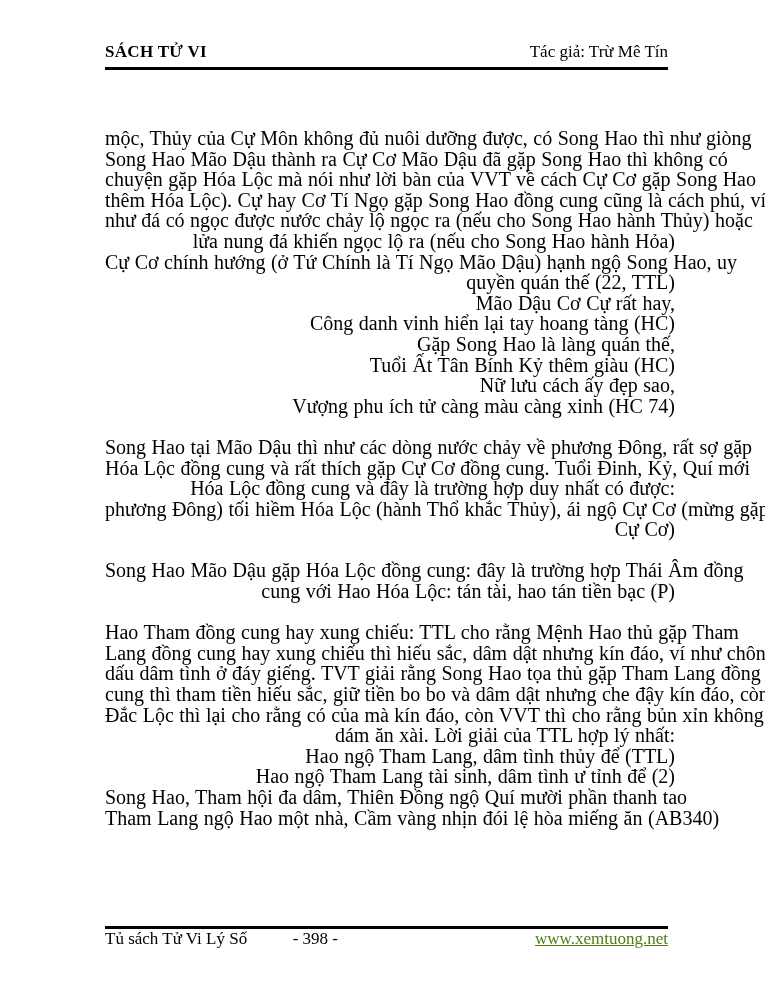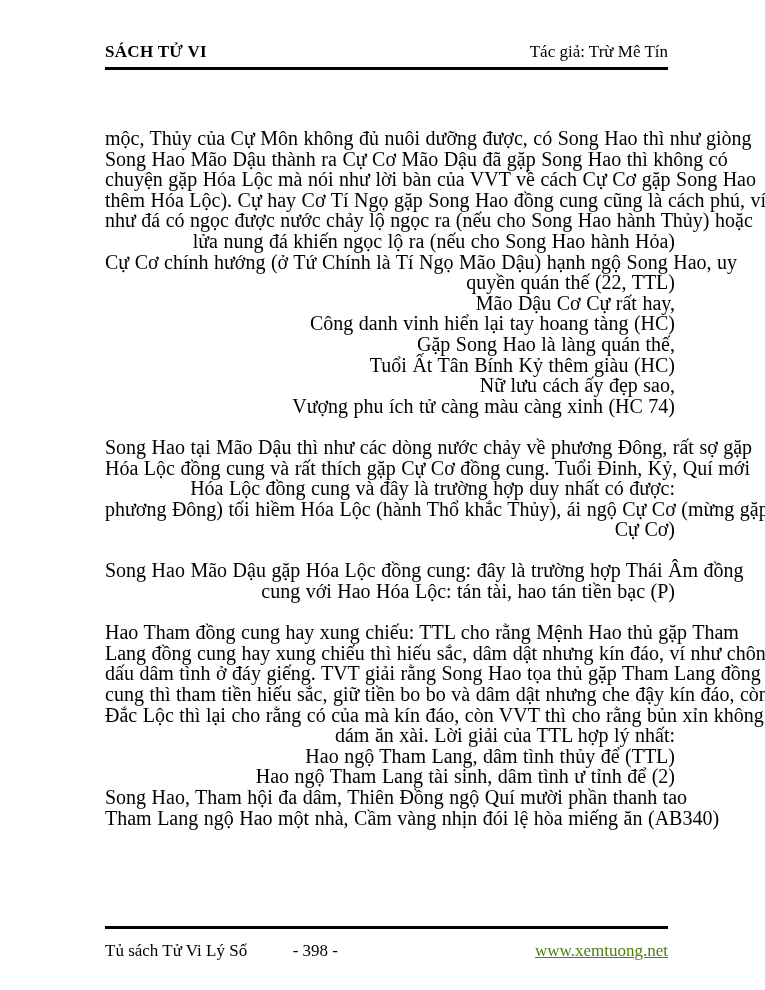--- a/index.html
+++ b/index.html
@@ -50,21 +50,21 @@
   .body-text .line {
     min-height: 20.6px;
     white-space: nowrap;
   }
   .footer {
     position: absolute;
     left: 105px;
     right: 97px;
     top: 926px;
     border-top: 3px solid #000000;
-    padding-top: 12px;
+    padding-top: 0;
     display: flex;
     justify-content: space-between;
     align-items: baseline;
     font-size: 17px;
     line-height: 20px;
   }
   .footer .footer-left   { flex: 1 1 0; text-align: left; }
   .footer .footer-center { flex: 1 1 0; text-align: left; }
   .footer .footer-right  { flex: 1 1 0; text-align: right; }
   .footer a.site-link {

